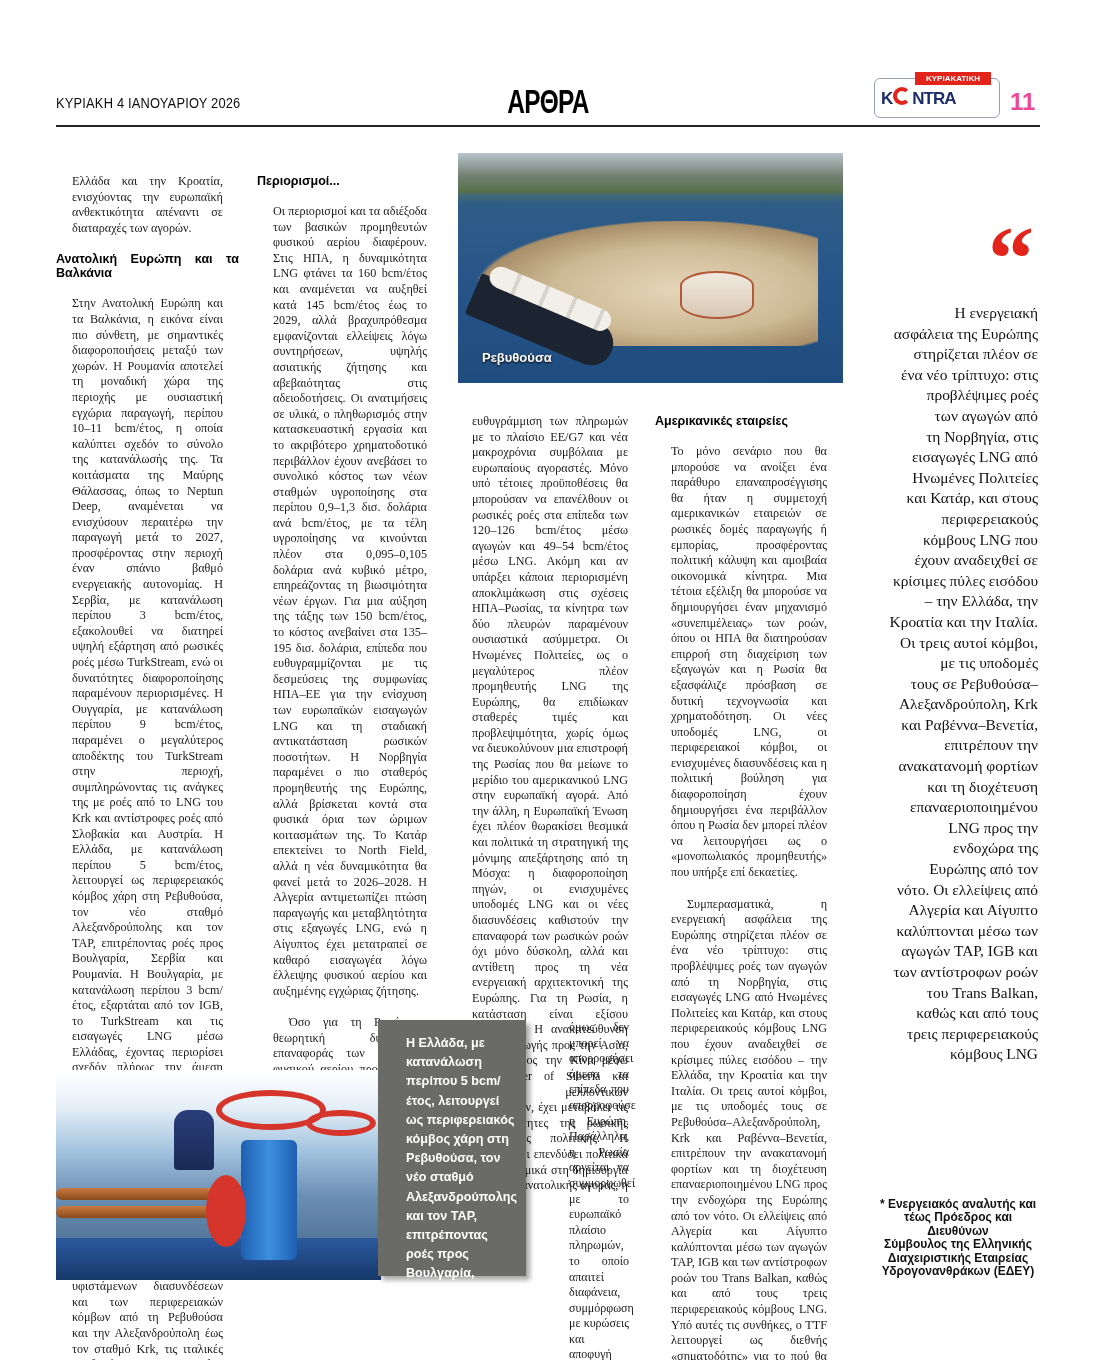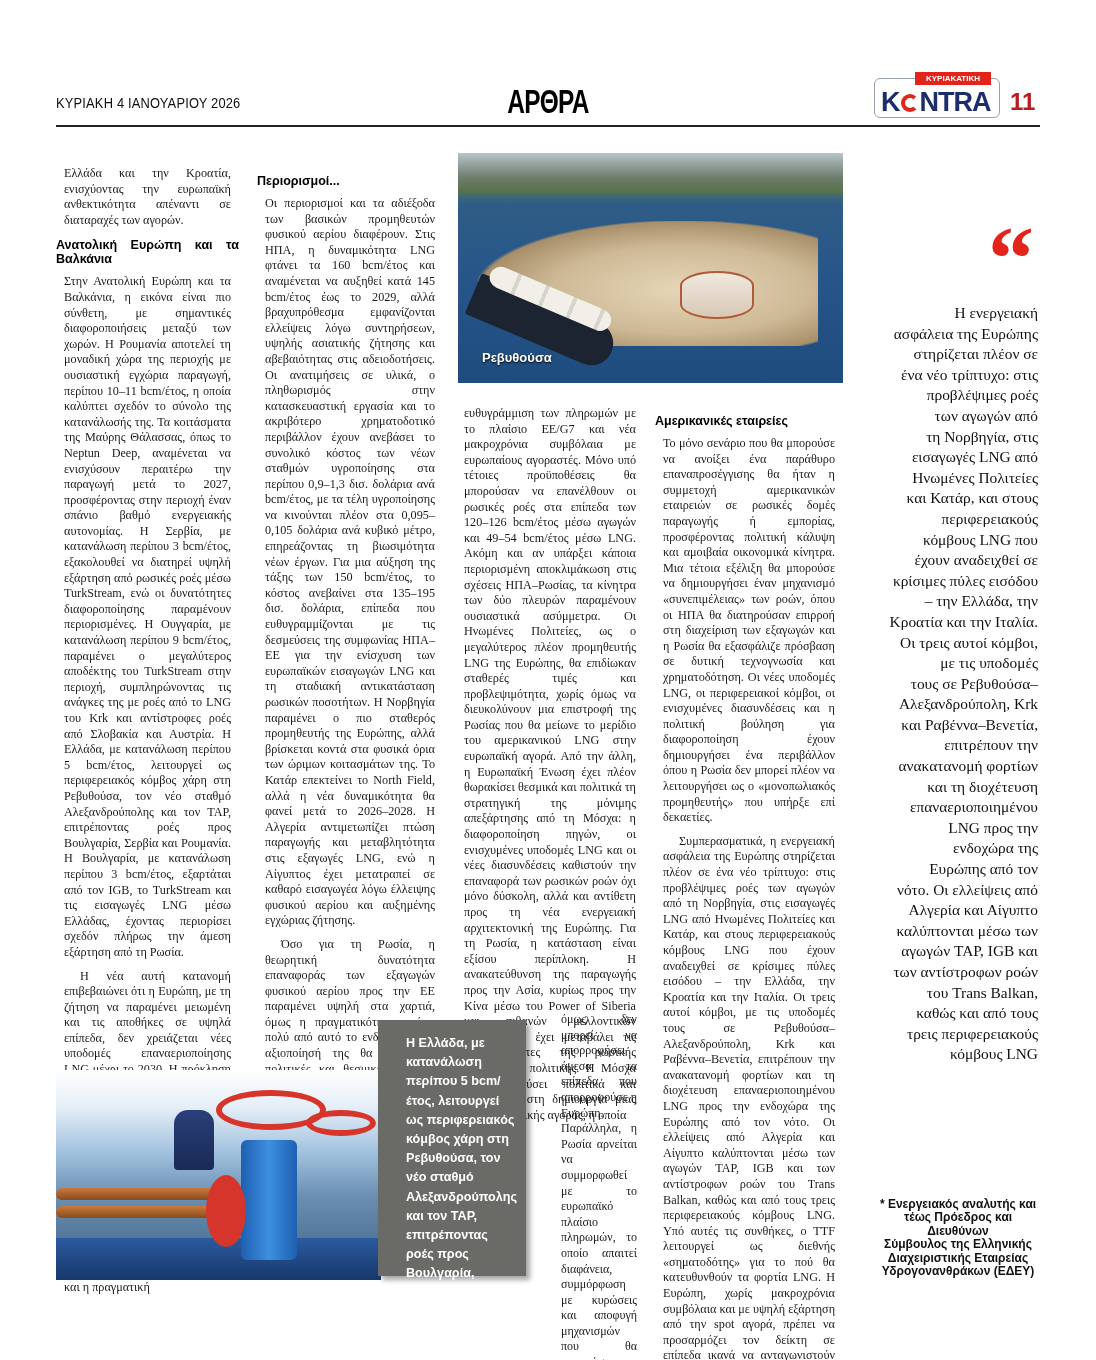--- a/index.html
+++ b/index.html
@@ -5,26 +5,26 @@
   * { box-sizing: border-box; margin: 0; padding: 0; }
   html, body { width: 1096px; height: 1360px; background: #ffffff; overflow: hidden; }
   body { position: relative; font-family: "Liberation Serif", "DejaVu Serif", serif; color: #1a1a1a; }
 
   .header { position: absolute; left: 0; top: 0; width: 1096px; height: 130px; }
   .header .date { position: absolute; left: 56px; top: 95px; font-family: "Liberation Sans", sans-serif; font-size: 14px; letter-spacing: 0.2px; color: #111; transform: scaleX(0.92); transform-origin: left; }
   .header .section { position: absolute; left: 0; width: 1096px; top: 82px; text-align: center; font-family: "Liberation Sans", sans-serif; font-weight: 900; font-size: 34px; color: #000; transform: scaleX(0.72); letter-spacing: -1px; }
   .header .rule { position: absolute; left: 56px; width: 984px; top: 125px; height: 2px; background: #222; }
   .logo { position: absolute; left: 874px; top: 78px; width: 126px; height: 40px; border: 1.5px solid #9aa0b4; border-radius: 6px; background: #fff; }
   .logo .badge { position: absolute; left: 40px; top: -7px; width: 76px; height: 13px; background: #e3241b; border-radius: 0; color: #fff; font-family: "Liberation Sans", sans-serif; font-size: 8px; font-weight: 700; text-align: center; line-height: 13px; }
-  .logo .word { position: absolute; left: 6px; top: 8px; font-family: "Liberation Sans", sans-serif; font-weight: 900; font-size: 27px; color: #1d2d6b; letter-spacing: -1px; }
+  .logo .word { position: absolute; left: 6px; top: 8px; font-family: "Liberation Sans", sans-serif; font-weight: 900; font-size: 17px; color: #1d2d6b; letter-spacing: -1px; }
   .logo .word .o { display: inline-block; width: 18px; height: 18px; border: 4px solid #e3241b; border-right-color: #fff; border-radius: 50%; vertical-align: -1px; margin: 0 1px; }
-  .pagenum { position: absolute; left: 1010px; top: 88px; font-family: "Liberation Sans", sans-serif; font-weight: 700; font-size: 24px; color: #b91c1c; }
+  .pagenum { position: absolute; left: 1010px; top: 88px; font-family: "Liberation Sans", sans-serif; font-weight: 700; font-size: 24px; color: #ec4899; }
 
   .col { position: absolute; font-size: 12.2px; line-height: 15.6px; text-align: justify; hyphens: manual; }
-  .col p { margin: 8px; }
+  .col p { margin: 16px; }
   .col p.indent { text-indent: 16px; }
   .col h3 { font-family: "Liberation Sans", sans-serif; font-weight: 900; font-size: 12.5px; line-height: 14px; color: #000; margin-top: 10px; }
   .col h3:first-child { margin-top: 16px; }
   .c1 { left: 56px; top: 158px; width: 183px; }
   .c2 { left: 257px; top: 158px; width: 186px; }
   .c3 { left: 456px; top: 398px; width: 188px; }
   .c3b { left: 553px; top: 1004px; width: 92px; font-size: 12px; }
   .c4 { left: 655px; top: 398px; width: 188px; }
 
   .photo-top { position: absolute; left: 458px; top: 153px; width: 385px; height: 230px; overflow: hidden;

